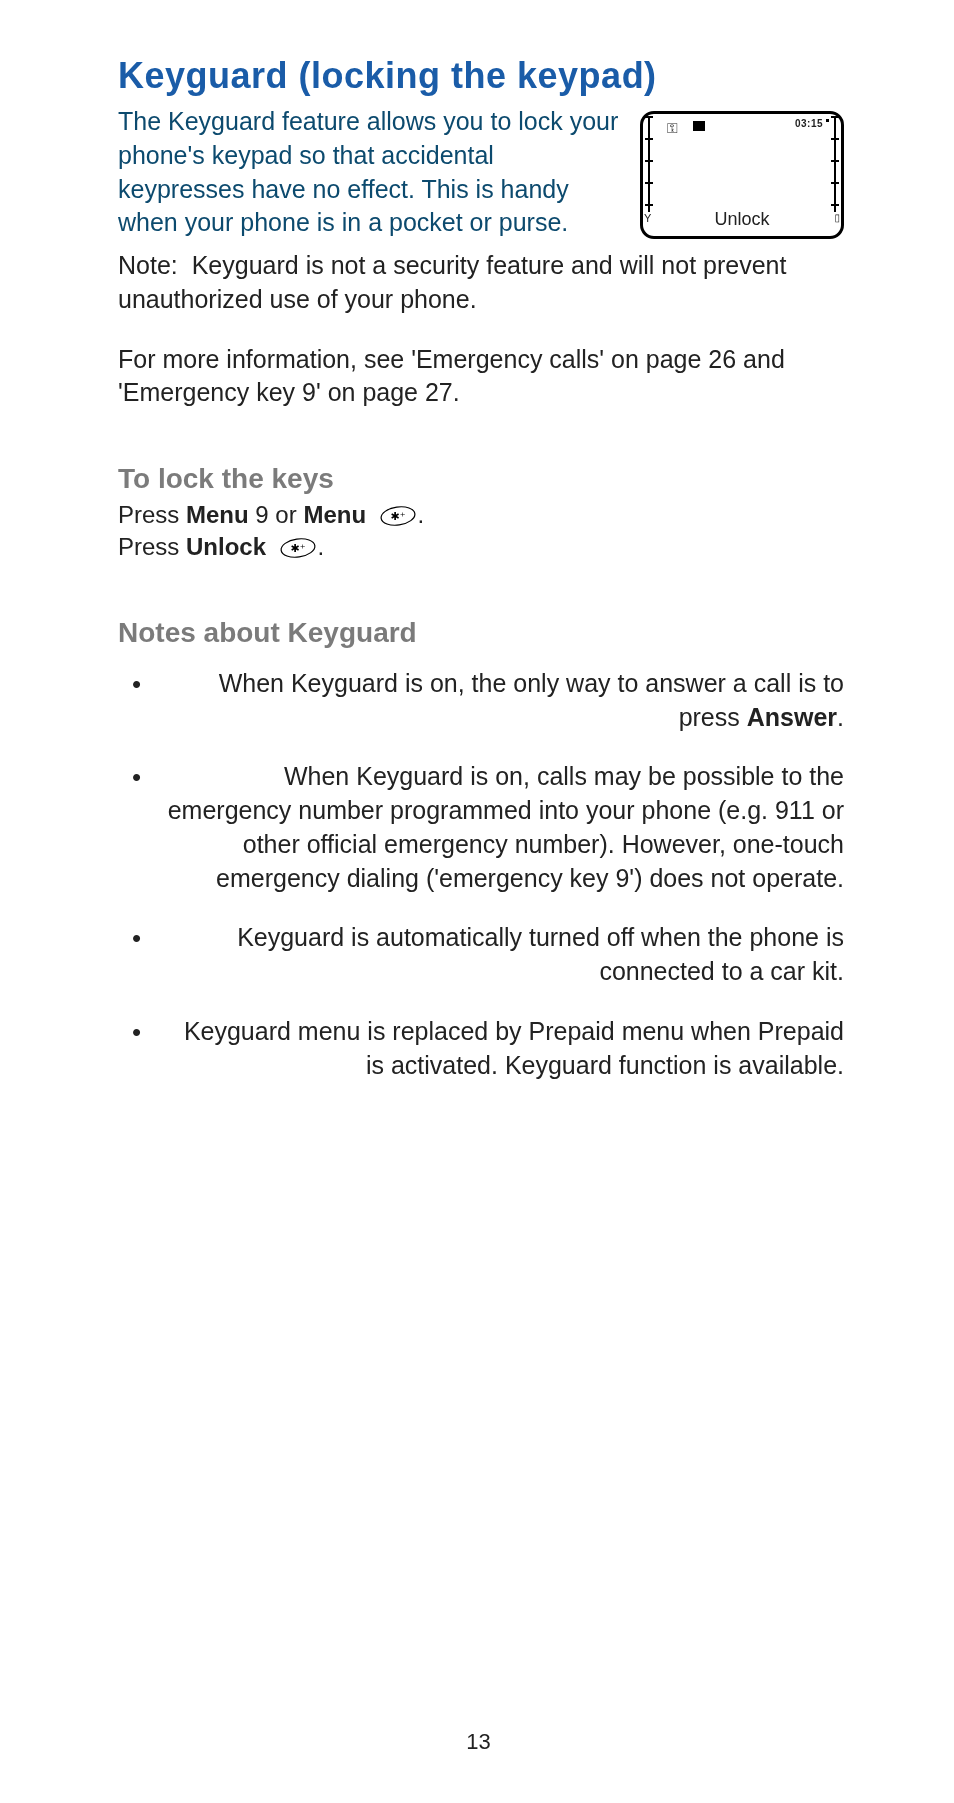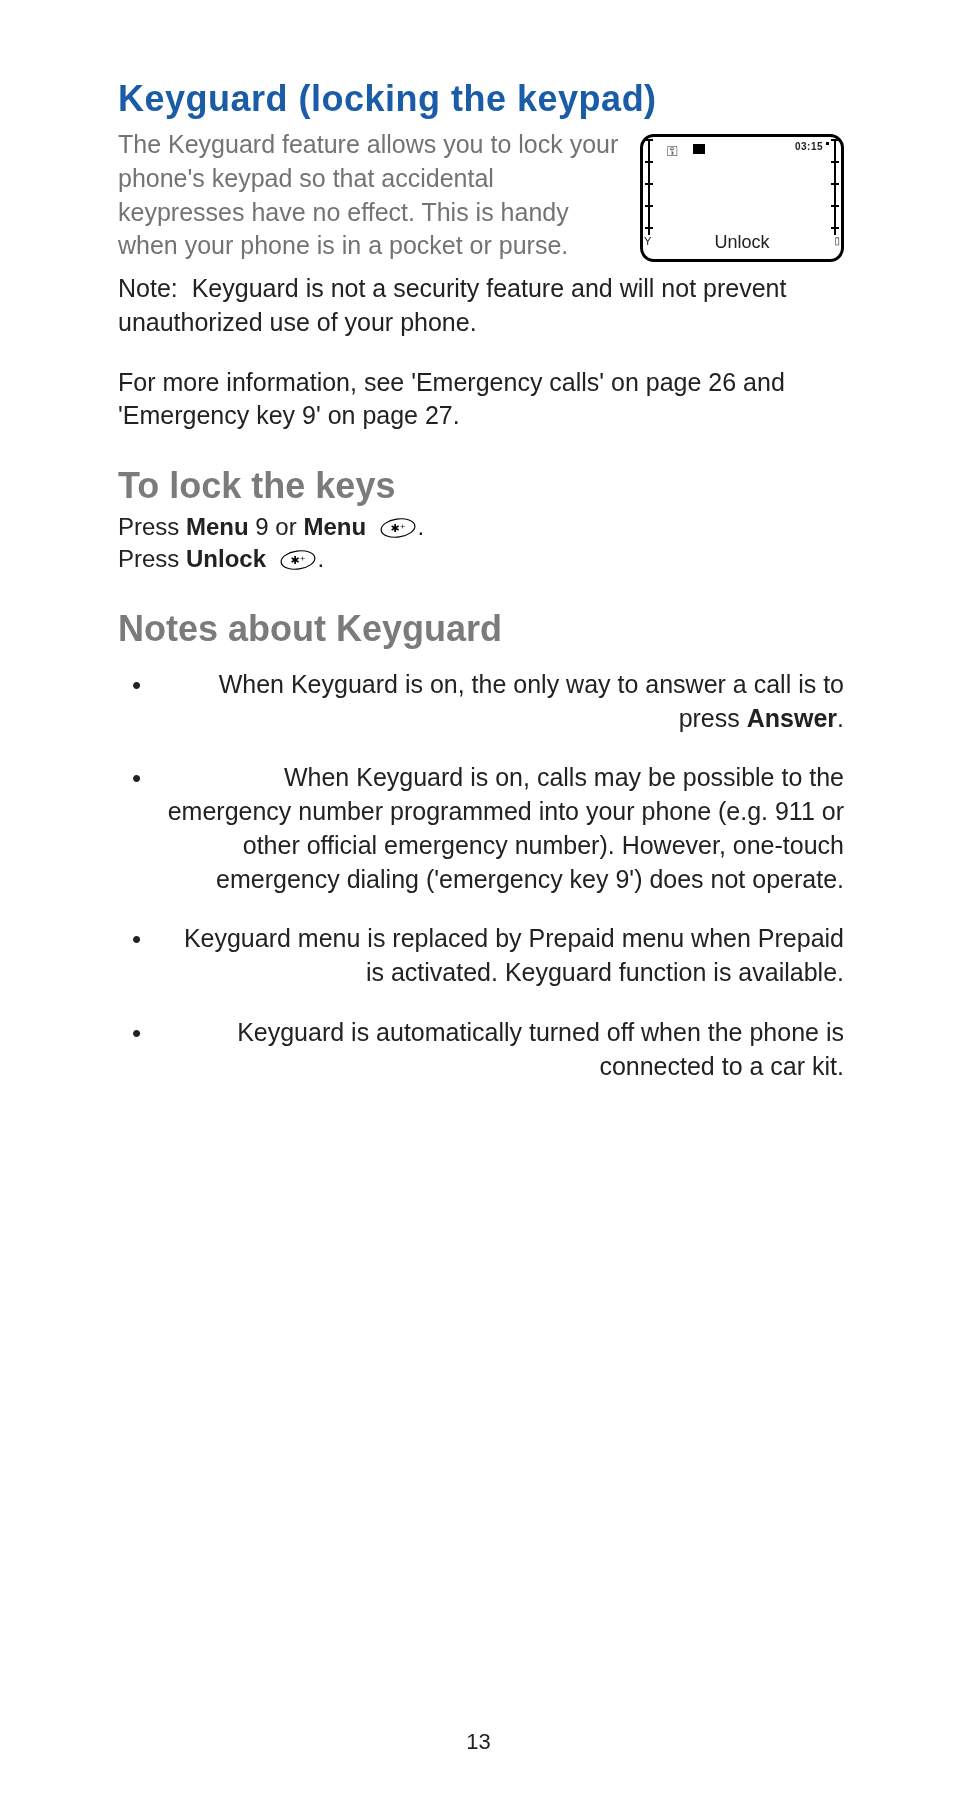--- a/index.html
+++ b/index.html
@@ -1,39 +1,39 @@
 <!DOCTYPE html>
 <html><head>
 <meta charset="utf-8">
 <style>
   * { box-sizing: border-box; margin: 0; padding: 0; }
   html, body { width: 954px; height: 1803px; background: #ffffff; font-family: "Lucida Sans", "Lucida Grande", "Trebuchet MS", Arial, sans-serif; color: #222; }
-  .page { padding: 78px 110px 0 118px; position: relative; height: 100%; }
+  .page { padding: 55px 110px 0 118px; position: relative; height: 100%; }
   h1.title { color: #1a5ca8; font-size: 36px; font-weight: 700; letter-spacing: 0.5px; margin-bottom: 8px; }
   .intro-wrap { display: block; }
-  .intro-text { font-size: 25px; line-height: 1.35; color: #737373; }
+  .intro-text { font-size: 25px; line-height: 1.35; color: #0c4a6e; }
   .phone-box { float: right; width: 204px; height: 128px; border: 3px solid #000; border-radius: 14px; margin: 6px 0 10px 20px; position: relative; font-family: Arial, sans-serif; }
   .signal-left { position: absolute; left: 2px; top: 2px; width: 10px; height: 110px; }
   .signal-left::before { content: ""; position: absolute; left: 3px; top: 0; width: 2px; height: 96px; background: #000; }
   .tick { position: absolute; left: 0; width: 8px; height: 2px; background: #000; }
   .tick.t1 { top: 0; } .tick.t2 { top: 22px; } .tick.t3 { top: 44px; } .tick.t4 { top: 66px; } .tick.t5 { top: 88px; }
   .ant-icon { position: absolute; left: -1px; top: 96px; font-size: 11px; }
   .signal-right { position: absolute; right: 2px; top: 2px; width: 10px; height: 110px; }
   .signal-right::before { content: ""; position: absolute; right: 3px; top: 0; width: 2px; height: 96px; background: #000; }
   .rtick { position: absolute; right: 0; width: 8px; height: 2px; background: #000; }
   .rtick.t1 { top: 0; } .rtick.t2 { top: 22px; } .rtick.t3 { top: 44px; } .rtick.t4 { top: 66px; } .rtick.t5 { top: 88px; }
   .bat-icon { position: absolute; right: -1px; top: 96px; font-size: 10px; }
   .key-icon { position: absolute; top: 6px; left: 24px; font-size: 14px; }
   .sq-icon { position: absolute; top: 7px; left: 50px; width: 12px; height: 10px; background: #000; }
   .time { position: absolute; top: 4px; right: 18px; font-size: 10px; font-weight: 700; letter-spacing: 0.5px; }
   .time::after { content: ""; position: absolute; right: -6px; top: 1px; width: 3px; height: 3px; background: #000; }
   .unlock-label { position: absolute; bottom: 6px; left: 0; right: 0; text-align: center; font-size: 18px; }
   .note { font-size: 25px; line-height: 1.35; clear: both; }
   .para { font-size: 25px; line-height: 1.35; margin-top: 26px; }
-  h2.sub { color: #7b7b7b; font-size: 36px; font-weight: 700; margin-top: 32px; margin-bottom: 4px; }
+  h2.sub { color: #7b7b7b; font-size: 28px; font-weight: 700; margin-top: 53px; margin-bottom: 4px; }
   .instr { font-size: 24px; line-height: 1.35; }
   .instr b { font-weight: 700; }
   .key-ellipse { display: inline-block; vertical-align: -4px; }
   ul.notes { list-style: none; margin-top: 18px; text-align: right; }
   ul.notes li { position: relative; padding-left: 44px; font-size: 25px; line-height: 1.35; margin-bottom: 26px; }
   ul.notes li::before { content: "•"; position: absolute; left: 14px; top: 0; font-size: 26px; }
   .pagenum { position: absolute; bottom: 48px; left: 3px; right: 0; text-align: center; font-size: 22px; }
   b { font-weight: 700; }
 </style>
 </head>
@@ -89,18 +89,18 @@
     <svg class="key-ellipse" width="38" height="22" viewBox="0 0 38 22">
         <ellipse cx="19" cy="11" rx="17" ry="9" fill="none" stroke="#000" stroke-width="1.2" transform="rotate(-8 19 11)"></ellipse>
         <text x="19" y="15" text-anchor="middle" font-size="11" font-family="Arial">✱⁺</text>
       </svg><span>.</span>
   </p>
 
   <h2 class="sub">Notes about Keyguard</h2>
   <ul class="notes">
     <li><span>When Keyguard is on, the only way to answer a call is to press </span><b>Answer</b><span>.</span></li>
     <li><span>When Keyguard is on, calls may be possible to the emergency number programmed into your phone (e.g. 911 or other official emergency number). However, one-touch emergency dialing ('emergency key 9') does not operate.</span></li>
+    <li><span>Keyguard is automatically turned off when the phone is connected to a car kit.</span></li>
     <li><span>Keyguard menu is replaced by Prepaid menu when Prepaid is activated. Keyguard function is available.</span></li>
-    <li><span>Keyguard is automatically turned off when the phone is connected to a car kit.</span></li>
   </ul>
 
   <div class="pagenum">13</div>
 </div>
 
 </body></html>

